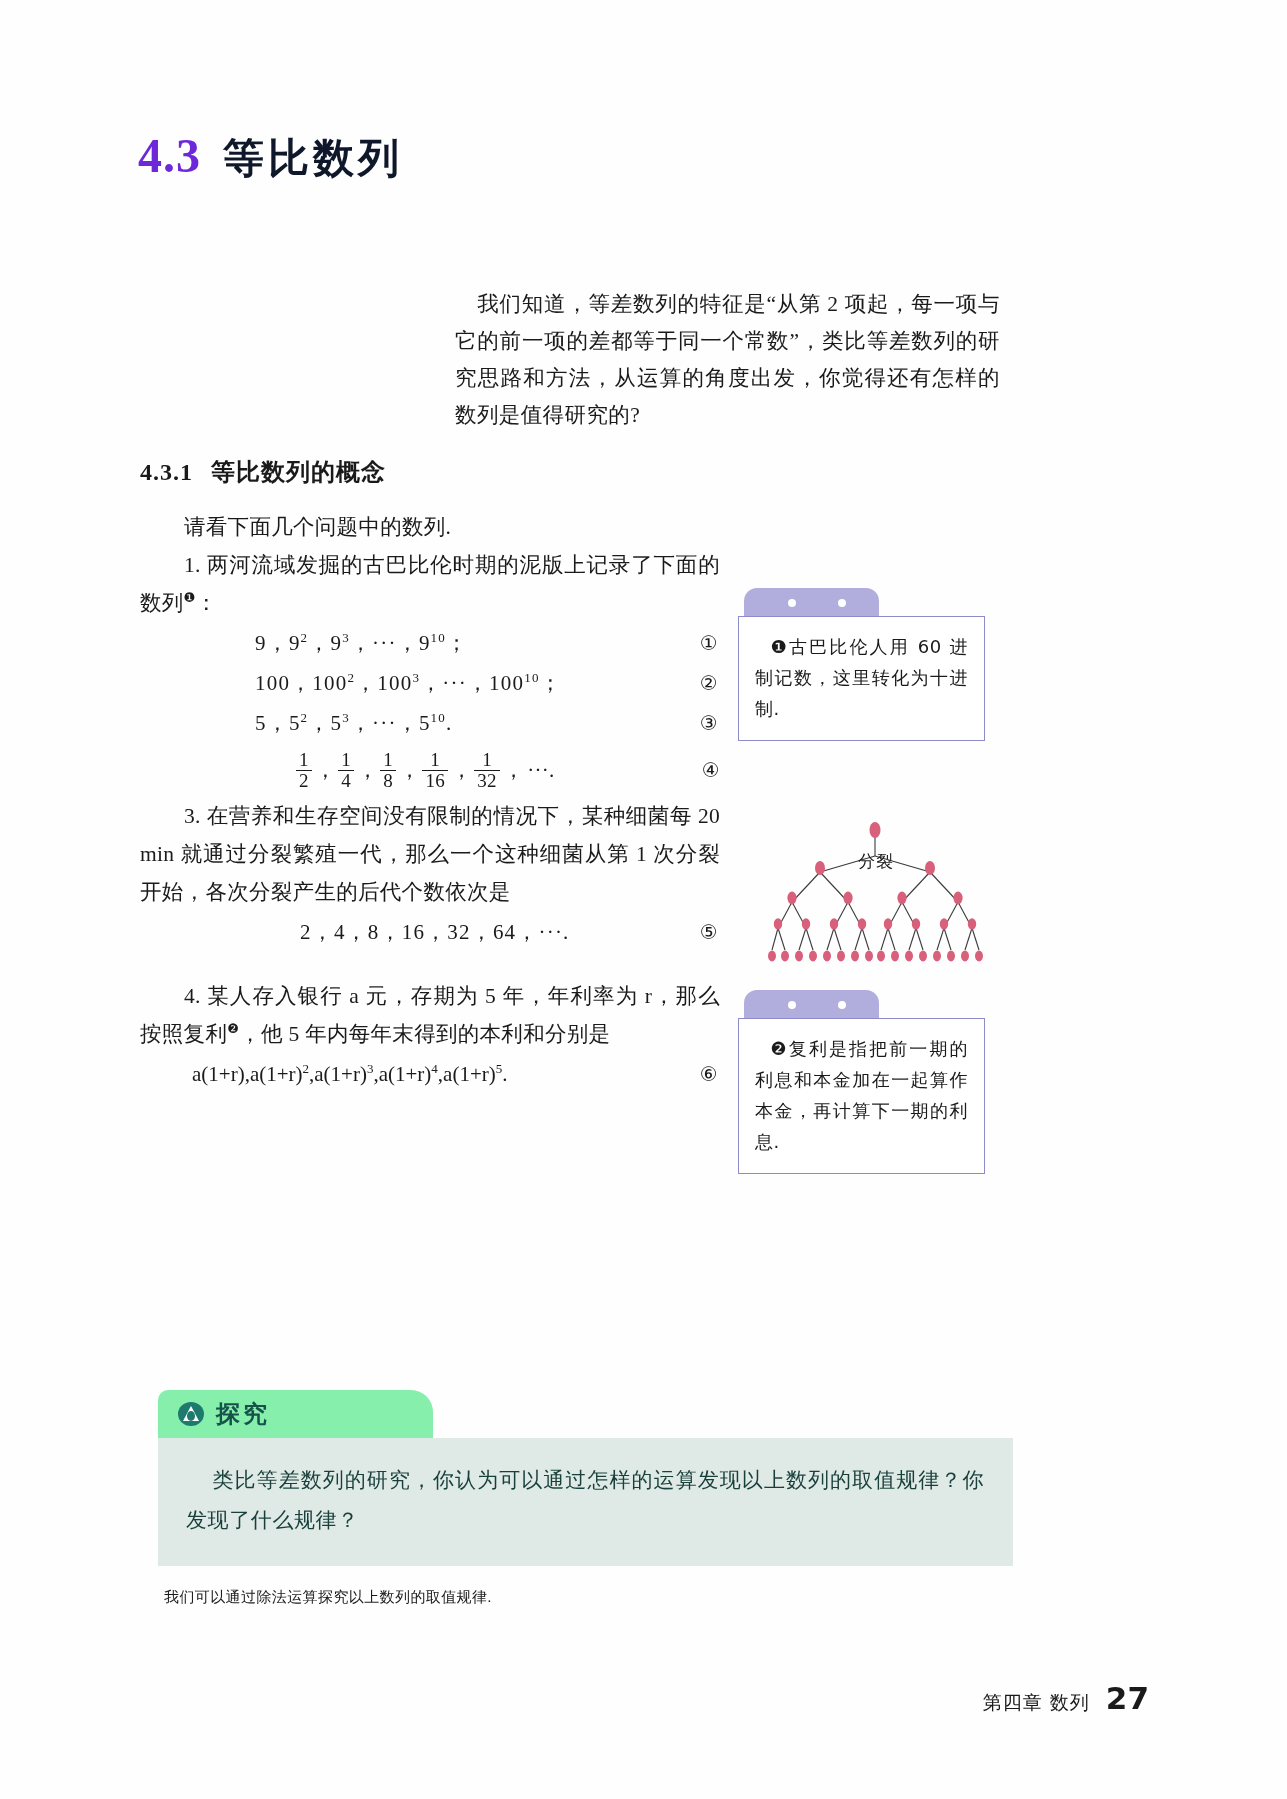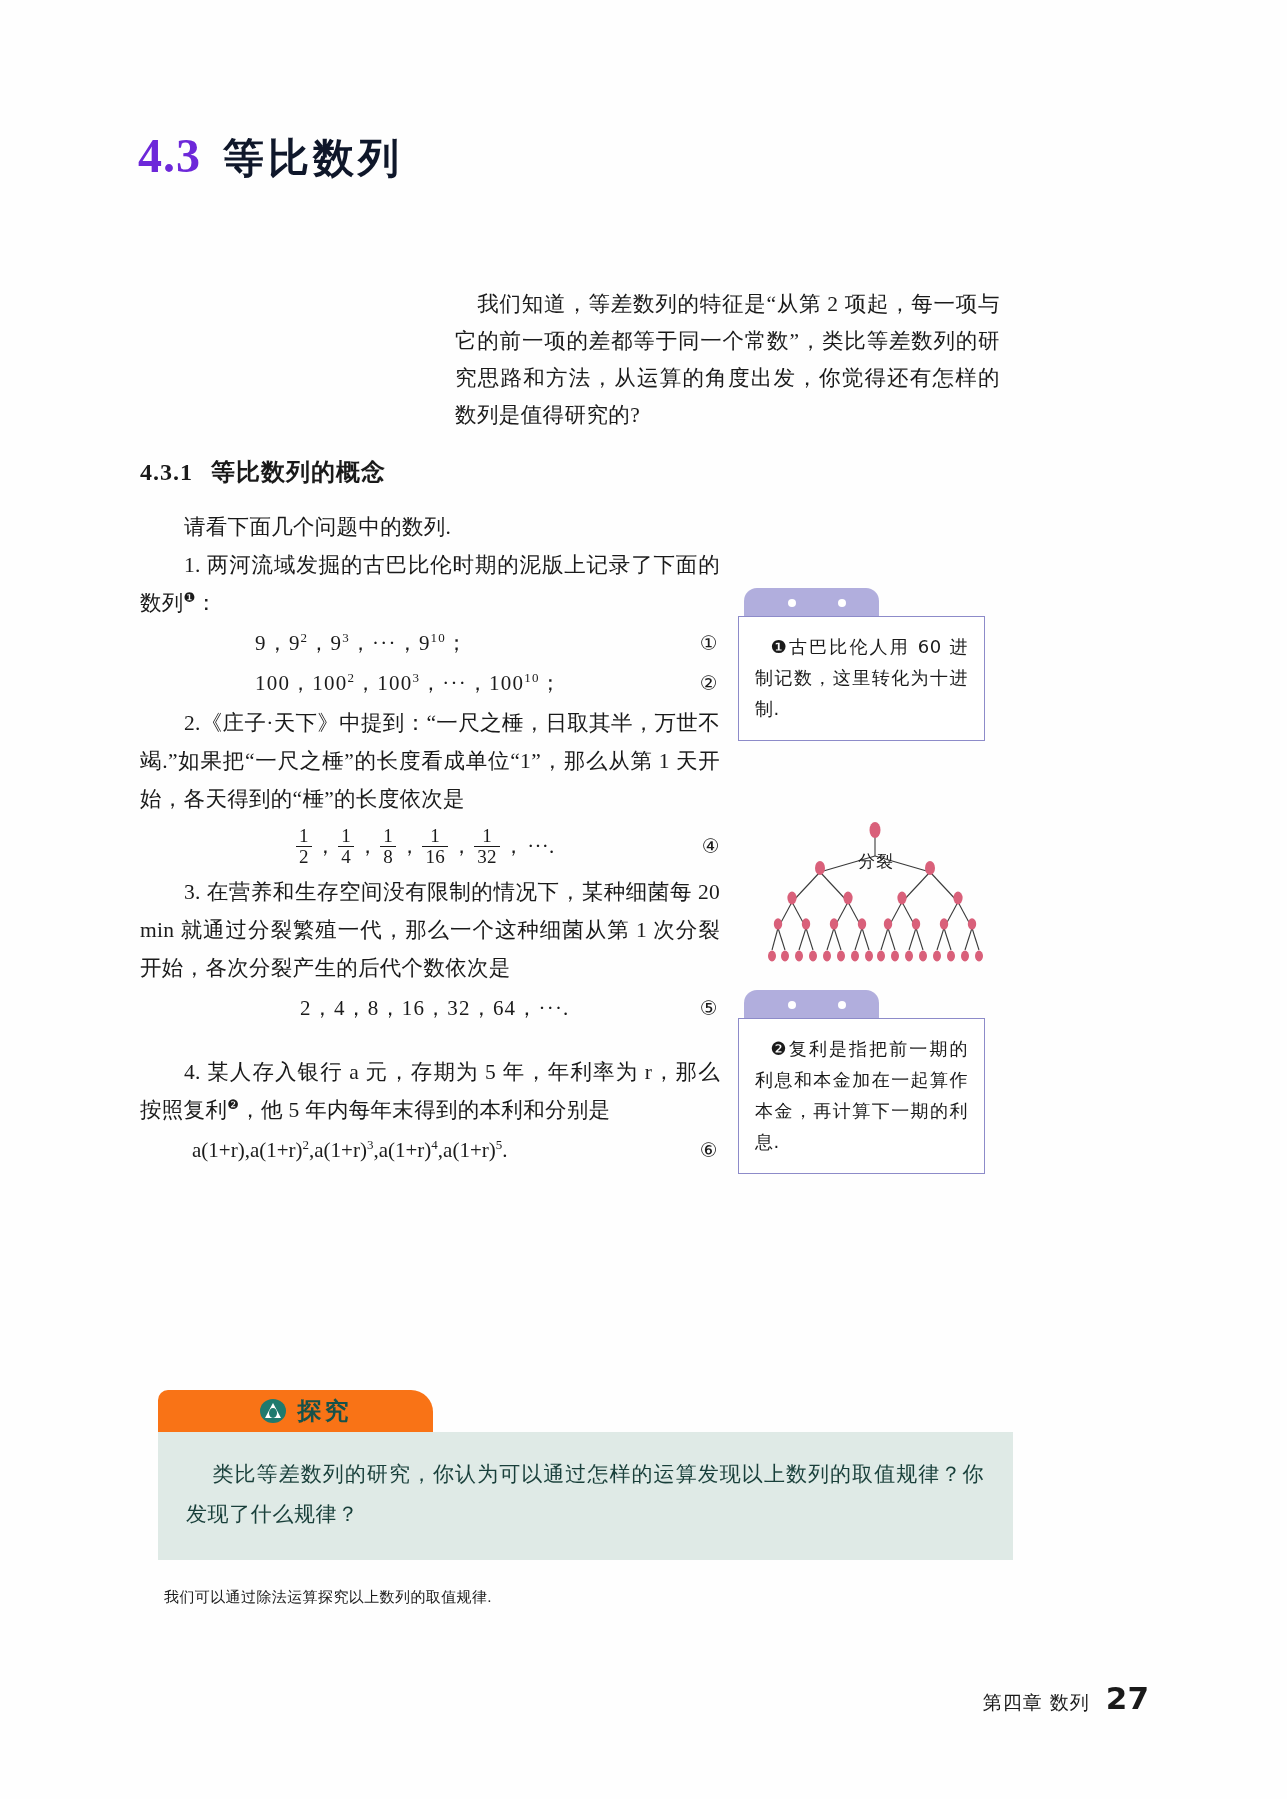--- a/index.html
+++ b/index.html
@@ -197,28 +197,27 @@
 
   
   .explore {
     position: absolute;
     left: 158px;
     top: 1390px;
     width: 855px;
   }
   .explore .tab {
     width: 275px;
-    height: 42px;
-    background: #f97316;
+    height: 48px;
+    background: #86efac;
     border-radius: 10px 22px 0 0;
     display: flex;
     align-items: center;
     padding-left: 18px;
     box-sizing: border-box;
-    justify-content: center;
   }
   .explore .tab .label {
     font-size: 24px;
     font-weight: bold;
     color: #16524a;
     letter-spacing: 3px;
     margin-left: 10px;
     font-family: "DejaVu Sans", sans-serif;
   }
   .explore .body {
@@ -287,22 +286,25 @@
     <p class="p"><span>1. 两河流域发掘的古巴比伦时期的泥版上记录了下面的数列</span><sup class="fn fnmark">❶</sup><span>：</span></p>
 
     <div class="math-row">
       <span class="expr">9，9<sup>2</sup>，9<sup>3</sup>，···，9<sup>10</sup>；</span>
       <span class="tag circled">①</span>
     </div>
     <div class="math-row">
       <span class="expr">100，100<sup>2</sup>，100<sup>3</sup>，···，100<sup>10</sup>；</span>
       <span class="tag circled">②</span>
     </div>
-
-    <p class="p">2.《庄子·天下》中提到：“一尺之棰，日取其半，万世不竭.”如果把“一尺之棰”的长度看成单位“1”，那么从第 1 天开始，各天得到的“棰”的长度依次是</p>
+    <div class="math-row">
+      <span class="expr">5，5<sup>2</sup>，5<sup>3</sup>，···，5<sup>10</sup>.</span>
+      <span class="tag circled">③</span>
+    </div>
+
 
     <div class="frac-row">
       <span class="frac-list">
           <span class="frac">
             <span class="num">1</span>
             <span class="den">2</span>
           </span>
           <span class="frac-sep">，</span>
           <span class="frac">
             <span class="num">1</span>

